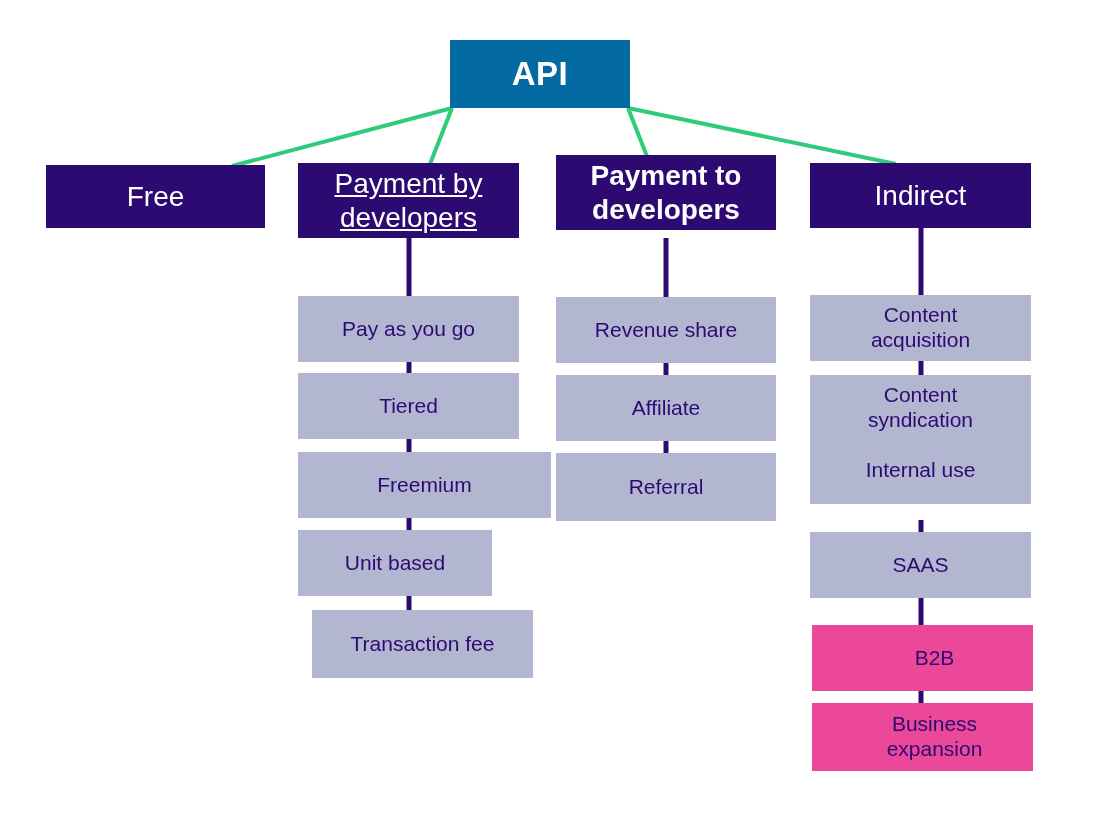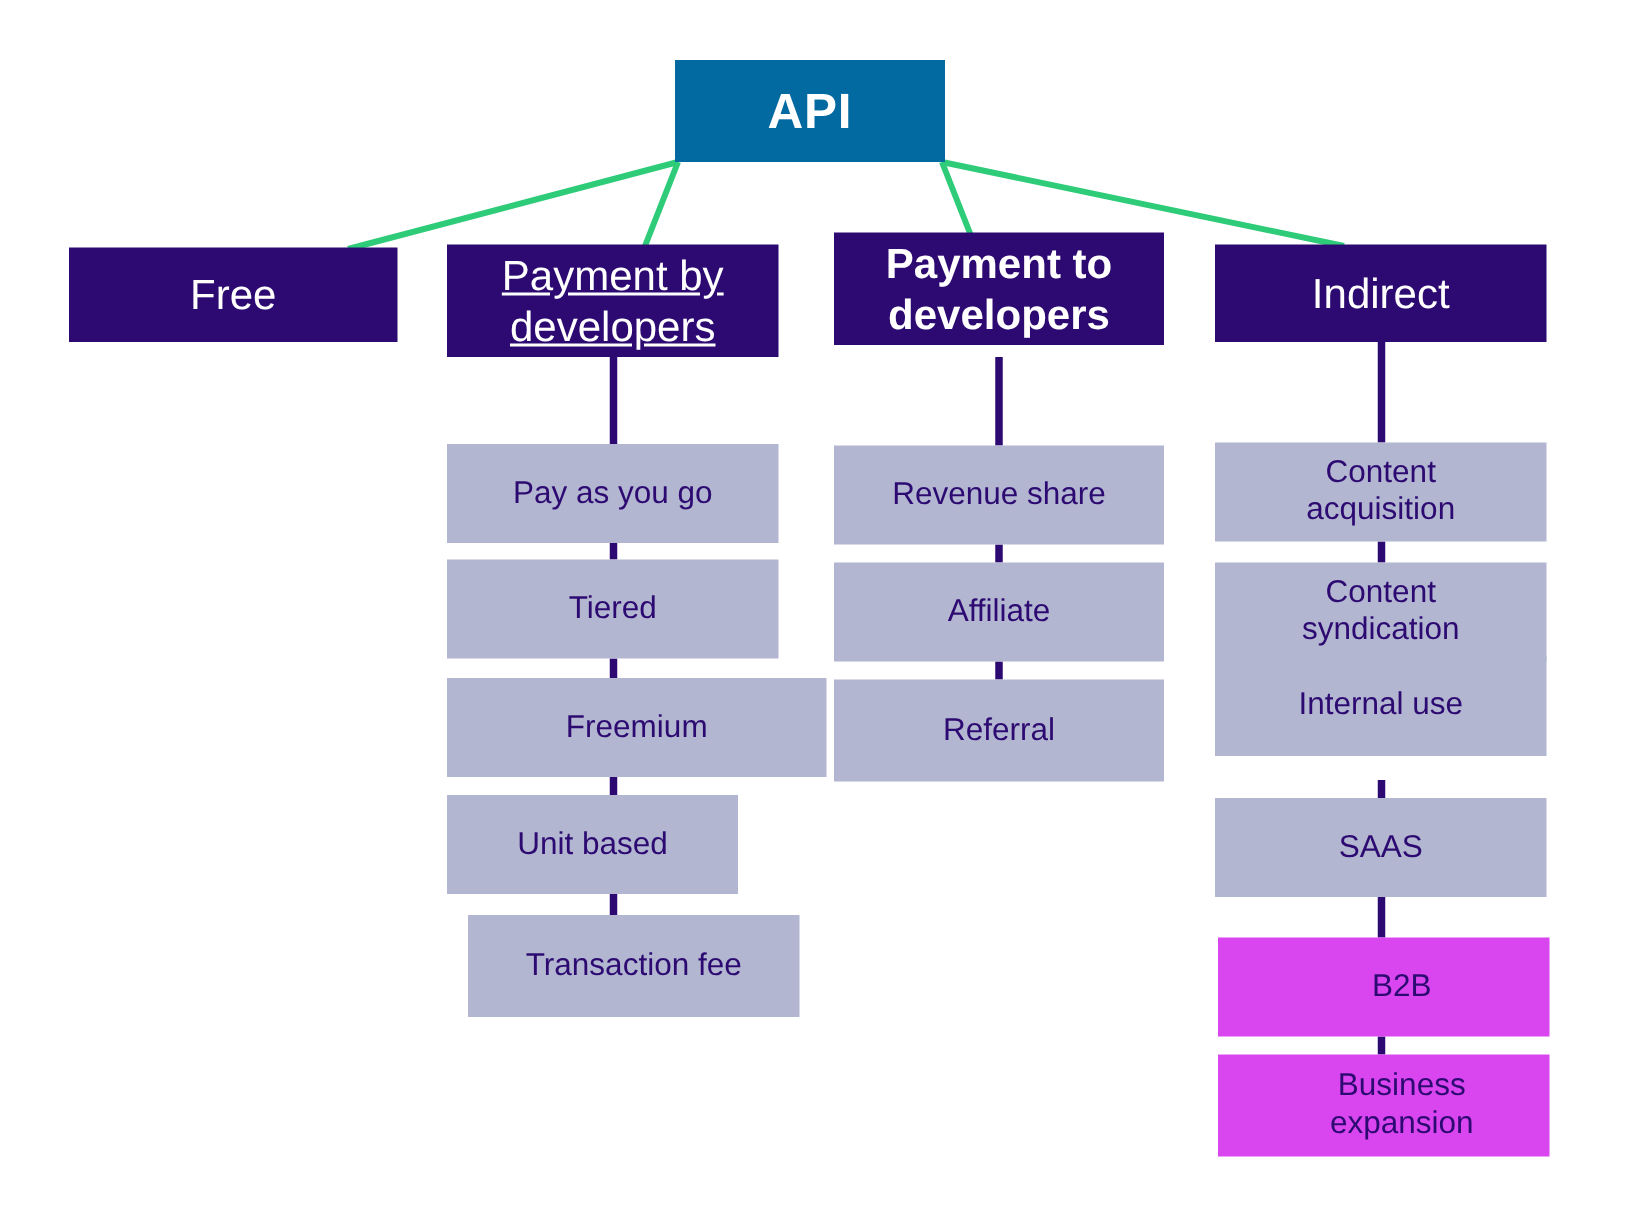--- a/index.html
+++ b/index.html
@@ -51,21 +51,21 @@
     font-weight: normal;
     text-align: center;
   }
   .node-leaf {
     background: #b2b6d0;
     color: #2d0a72;
     font-size: 21px;
     font-weight: normal;
   }
   .node-leaf-alt {
-    background: #d946ef;
+    background: #ec4899;
     color: #2d0a72;
     font-size: 21px;
     font-weight: normal;
     padding-left: 24px;
   }
   .node-label {
     display: block;
     white-space: pre-line;
   }
 </style>

